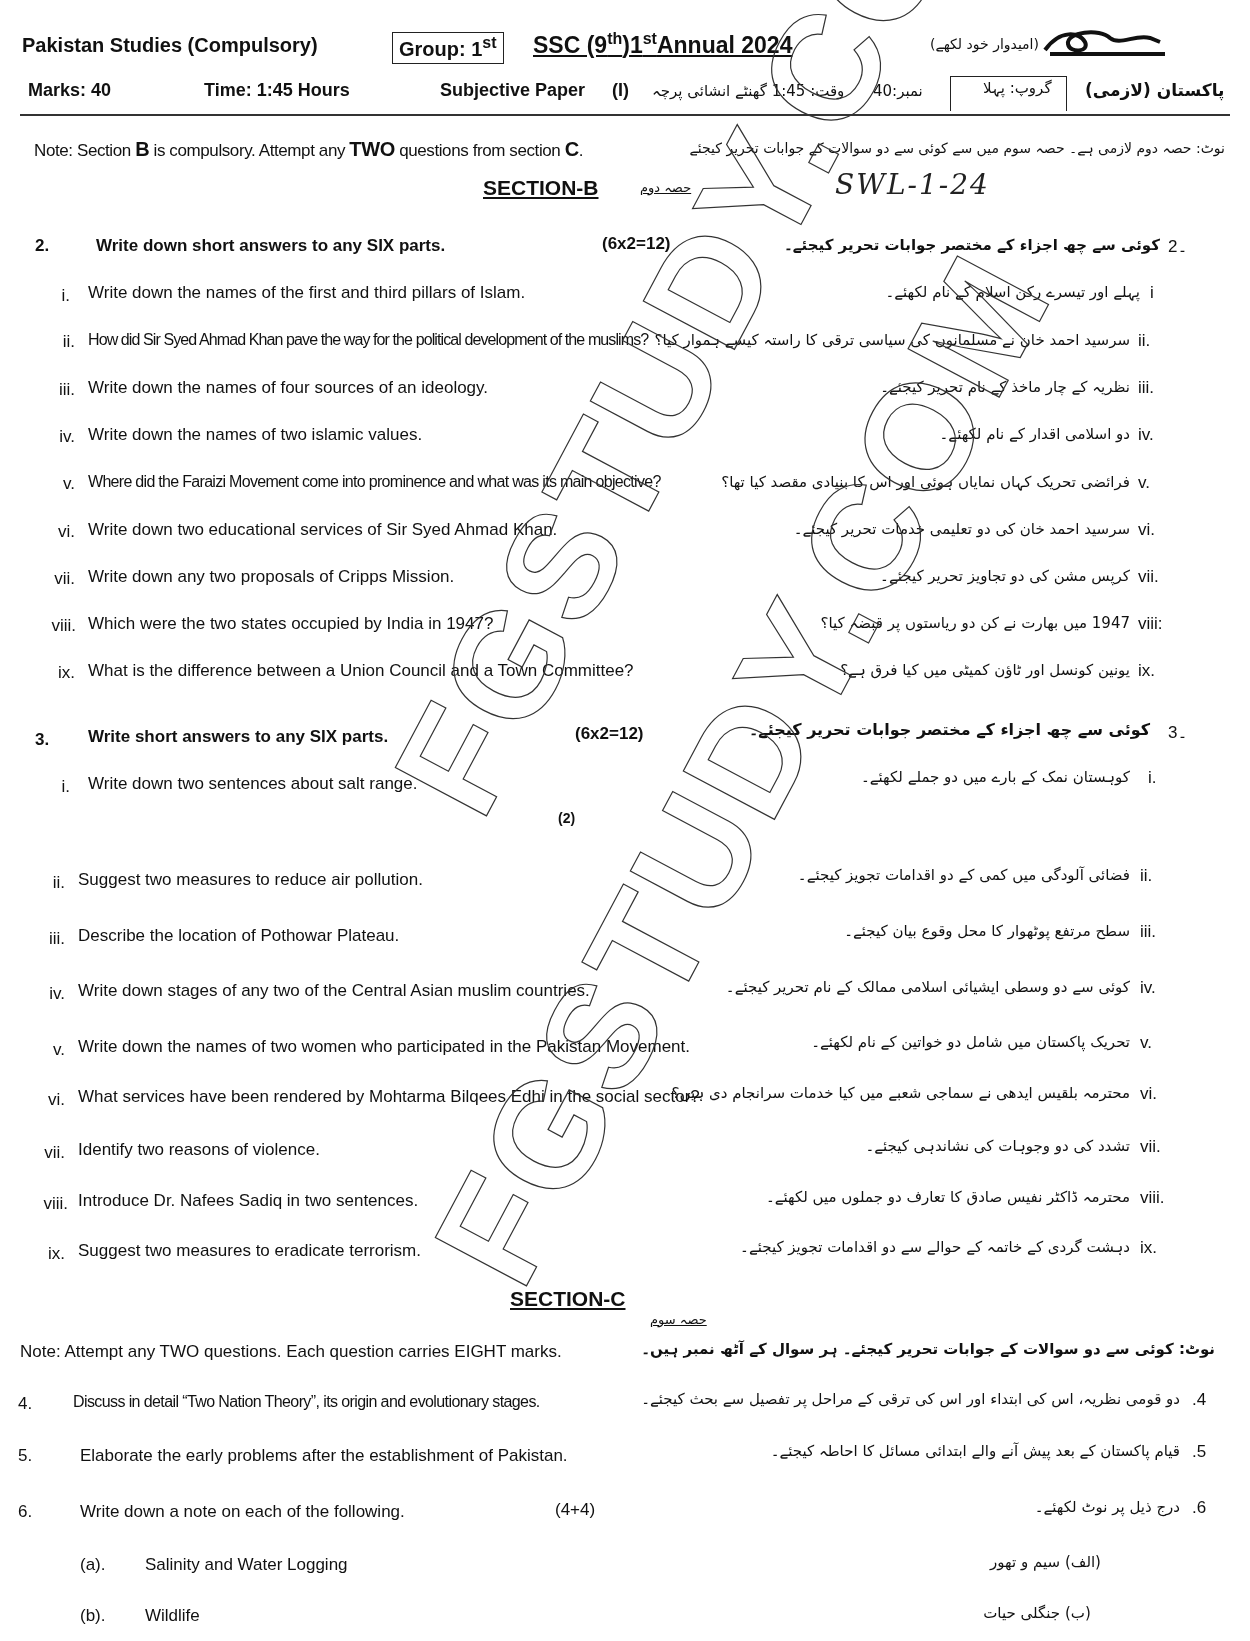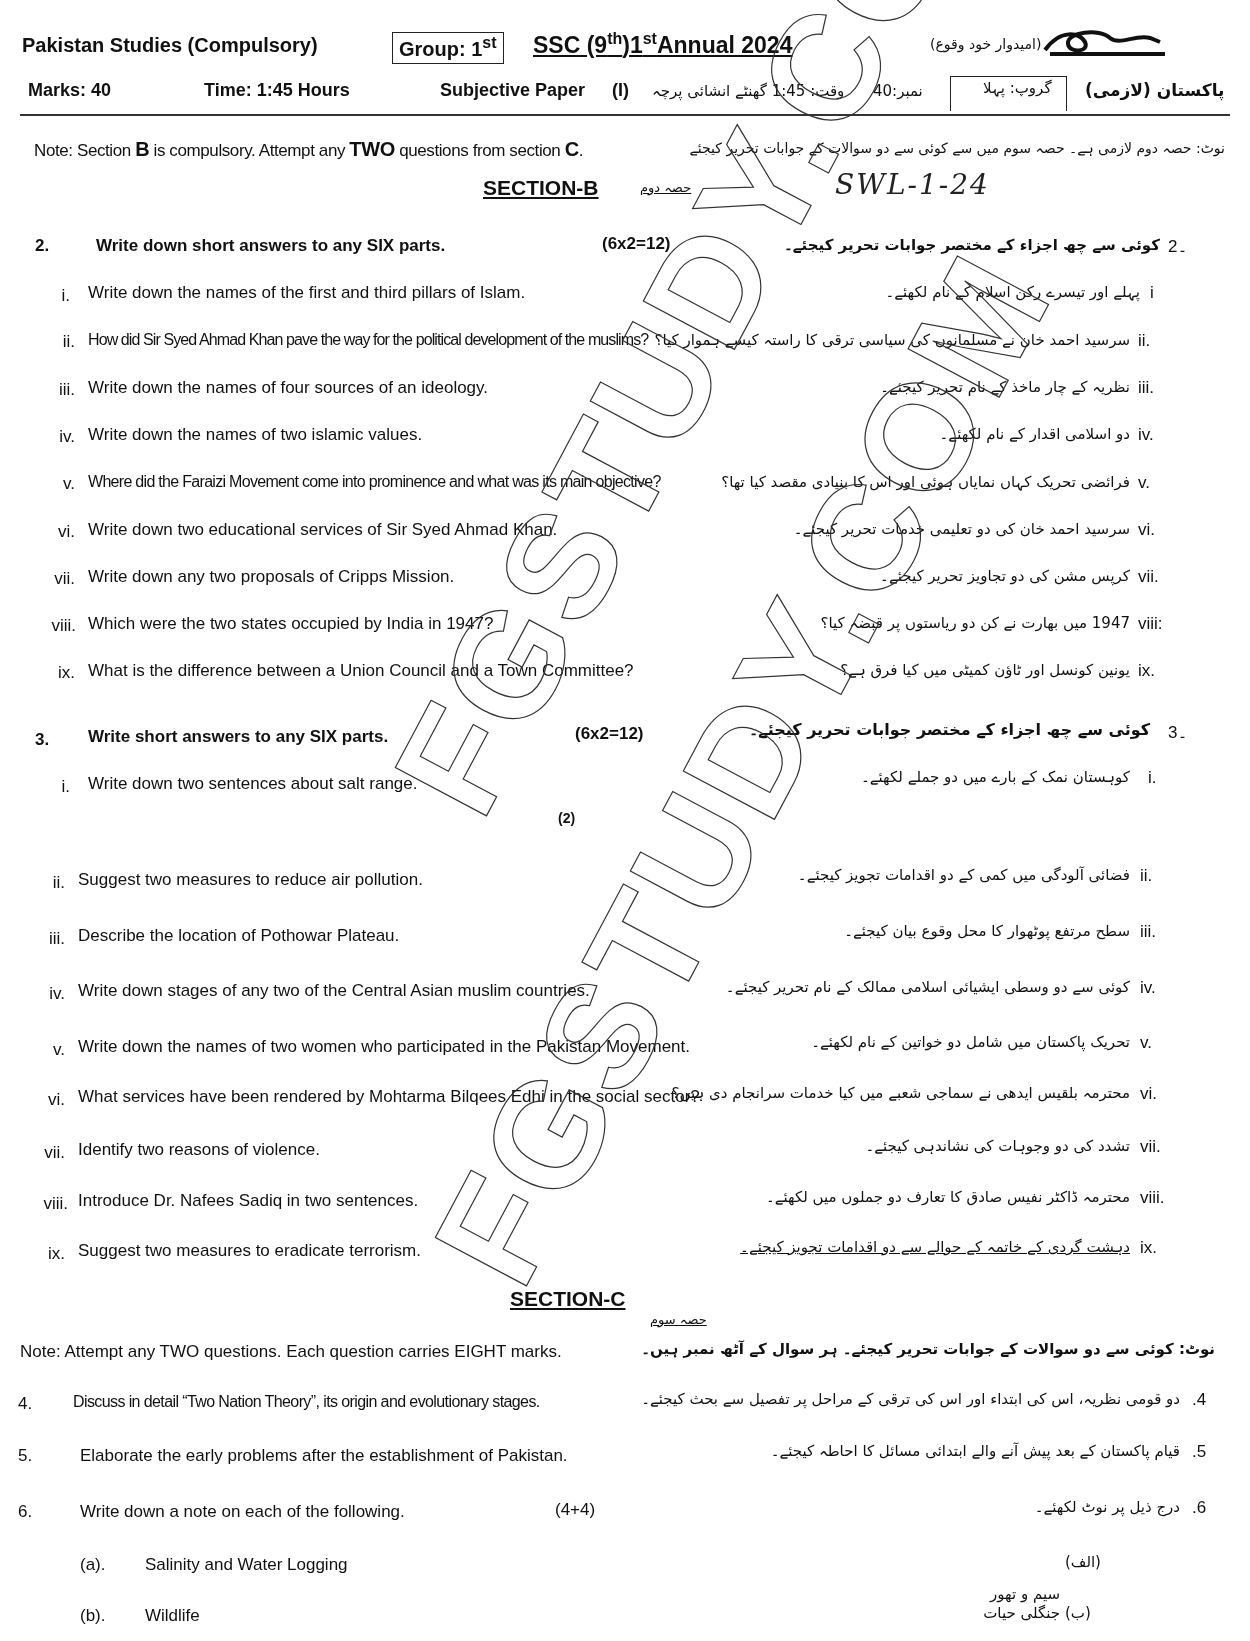--- a/index.html
+++ b/index.html
@@ -31,21 +31,21 @@
   }
   .scribble { position: absolute; }
 </style>
 </head>
 <body>
 
 <div>
   <span class="abs hdr-title" style="left:22px;top:34px;">Pakistan Studies (Compulsory)</span>
   <span class="abs group-box" style="left:392px;top:32px;"><span>Group: 1</span><sup>st</sup></span>
   <span class="abs ssc" style="left:533px;top:30px;"><span>SSC (9</span><sup>th</sup><span>)1</span><sup>st</sup><span>Annual 2024</span></span>
-  <span class="abs urdu" style="left:930px;top:36px;font-size:14px;">(امیدوار خود وقوع)</span>
+  <span class="abs urdu" style="left:930px;top:36px;font-size:14px;">(امیدوار خود لکھے)</span>
   <svg class="scribble" style="left:1040px;top:24px;" width="130" height="36">
     <path d="M5,26 C20,5 40,8 45,18 C50,28 30,30 28,20 C26,8 60,4 70,14 C80,22 95,10 110,14 L120,18 M10,30 L125,30" stroke="#111" stroke-width="4" fill="none"></path>
   </svg>
 
   <span class="abs hdr-row2" style="left:28px;top:80px;">Marks: 40</span>
   <span class="abs hdr-row2" style="left:204px;top:80px;">Time: 1:45 Hours</span>
   <span class="abs hdr-row2" style="left:440px;top:80px;">Subjective Paper</span>
   <span class="abs hdr-row2" style="left:612px;top:80px;">(I)</span>
   <span class="abs urdu" style="left:652px;top:82px;">انشائی پرچہ</span>
   <span class="abs urdu" style="left:735px;top:82px;">وقت: 1:45 گھنٹے</span>
@@ -202,21 +202,21 @@
   <div>
     <span class="abs en roman" style="left:26px;top:1194px;width:42px;">viii.</span>
     <span class="abs en" style="left:78px;top:1191px;">Introduce Dr. Nafees Sadiq in two sentences.</span>
     <span class="abs urdu" style="left:800px;top:1188px;width:330px;text-align:right;">محترمہ ڈاکٹر نفیس صادق کا تعارف دو جملوں میں لکھئے۔</span>
     <span class="abs en" style="left:1140px;top:1188px;">viii.</span>
   </div>
 
   <div>
     <span class="abs en roman" style="left:30px;top:1244px;width:35px;">ix.</span>
     <span class="abs en" style="left:78px;top:1241px;">Suggest two measures to eradicate terrorism.</span>
-    <span class="abs urdu" style="left:780px;top:1238px;width:350px;text-align:center;text-decoration:underline;">دہشت گردی کے خاتمہ کے حوالے سے دو اقدامات تجویز کیجئے۔</span>
+    <span class="abs urdu" style="left:780px;top:1238px;width:350px;text-align:center;">دہشت گردی کے خاتمہ کے حوالے سے دو اقدامات تجویز کیجئے۔</span>
     <span class="abs en" style="left:1140px;top:1238px;">ix.</span>
   </div>
 </div>
 
 <span class="abs section-head" style="left:510px;top:1287px;">SECTION-C</span>
 <span class="abs urdu" style="left:650px;top:1291px;font-size:13px;text-decoration:underline;margin-top:21px;">حصہ سوم</span>
 
 <span class="abs en" style="left:20px;top:1342px;">Note: Attempt any TWO questions. Each question carries EIGHT marks.</span>
 <span class="abs urdu" style="left:760px;top:1340px;width:455px;text-align:right;font-weight:bold;">نوٹ: کوئی سے دو سوالات کے جوابات تحریر کیجئے۔ ہر سوال کے آٹھ نمبر ہیں۔</span>
 
@@ -237,21 +237,21 @@
 <div>
   <span class="abs en" style="left:18px;top:1502px;">6.</span>
   <span class="abs en" style="left:80px;top:1502px;">Write down a note on each of the following.</span>
   <span class="abs en" style="left:555px;top:1500px;">(4+4)</span>
   <span class="abs urdu" style="left:860px;top:1498px;width:320px;text-align:right;">درج ذیل پر نوٹ لکھئے۔</span>
   <span class="abs en" style="left:1192px;top:1498px;">.6</span>
 
   <div>
     <span class="abs en" style="left:80px;top:1555px;">(a).</span>
     <span class="abs en" style="left:145px;top:1555px;">Salinity and Water Logging</span>
-    <span class="abs urdu" style="left:980px;top:1553px;width:80px;text-align:right;margin-top:32px;">سیم و تھور</span>
+    <span class="abs urdu" style="left:980px;top:1553px;width:80px;text-align:right;">سیم و تھور</span>
     <span class="abs urdu" style="left:1065px;top:1553px;">(الف)</span>
   </div>
   <div>
     <span class="abs en" style="left:80px;top:1606px;">(b).</span>
     <span class="abs en" style="left:145px;top:1606px;">Wildlife</span>
     <span class="abs urdu" style="left:980px;top:1604px;width:80px;text-align:right;">جنگلی حیات</span>
     <span class="abs urdu" style="left:1065px;top:1604px;">(ب)</span>
   </div>
 </div>
 

